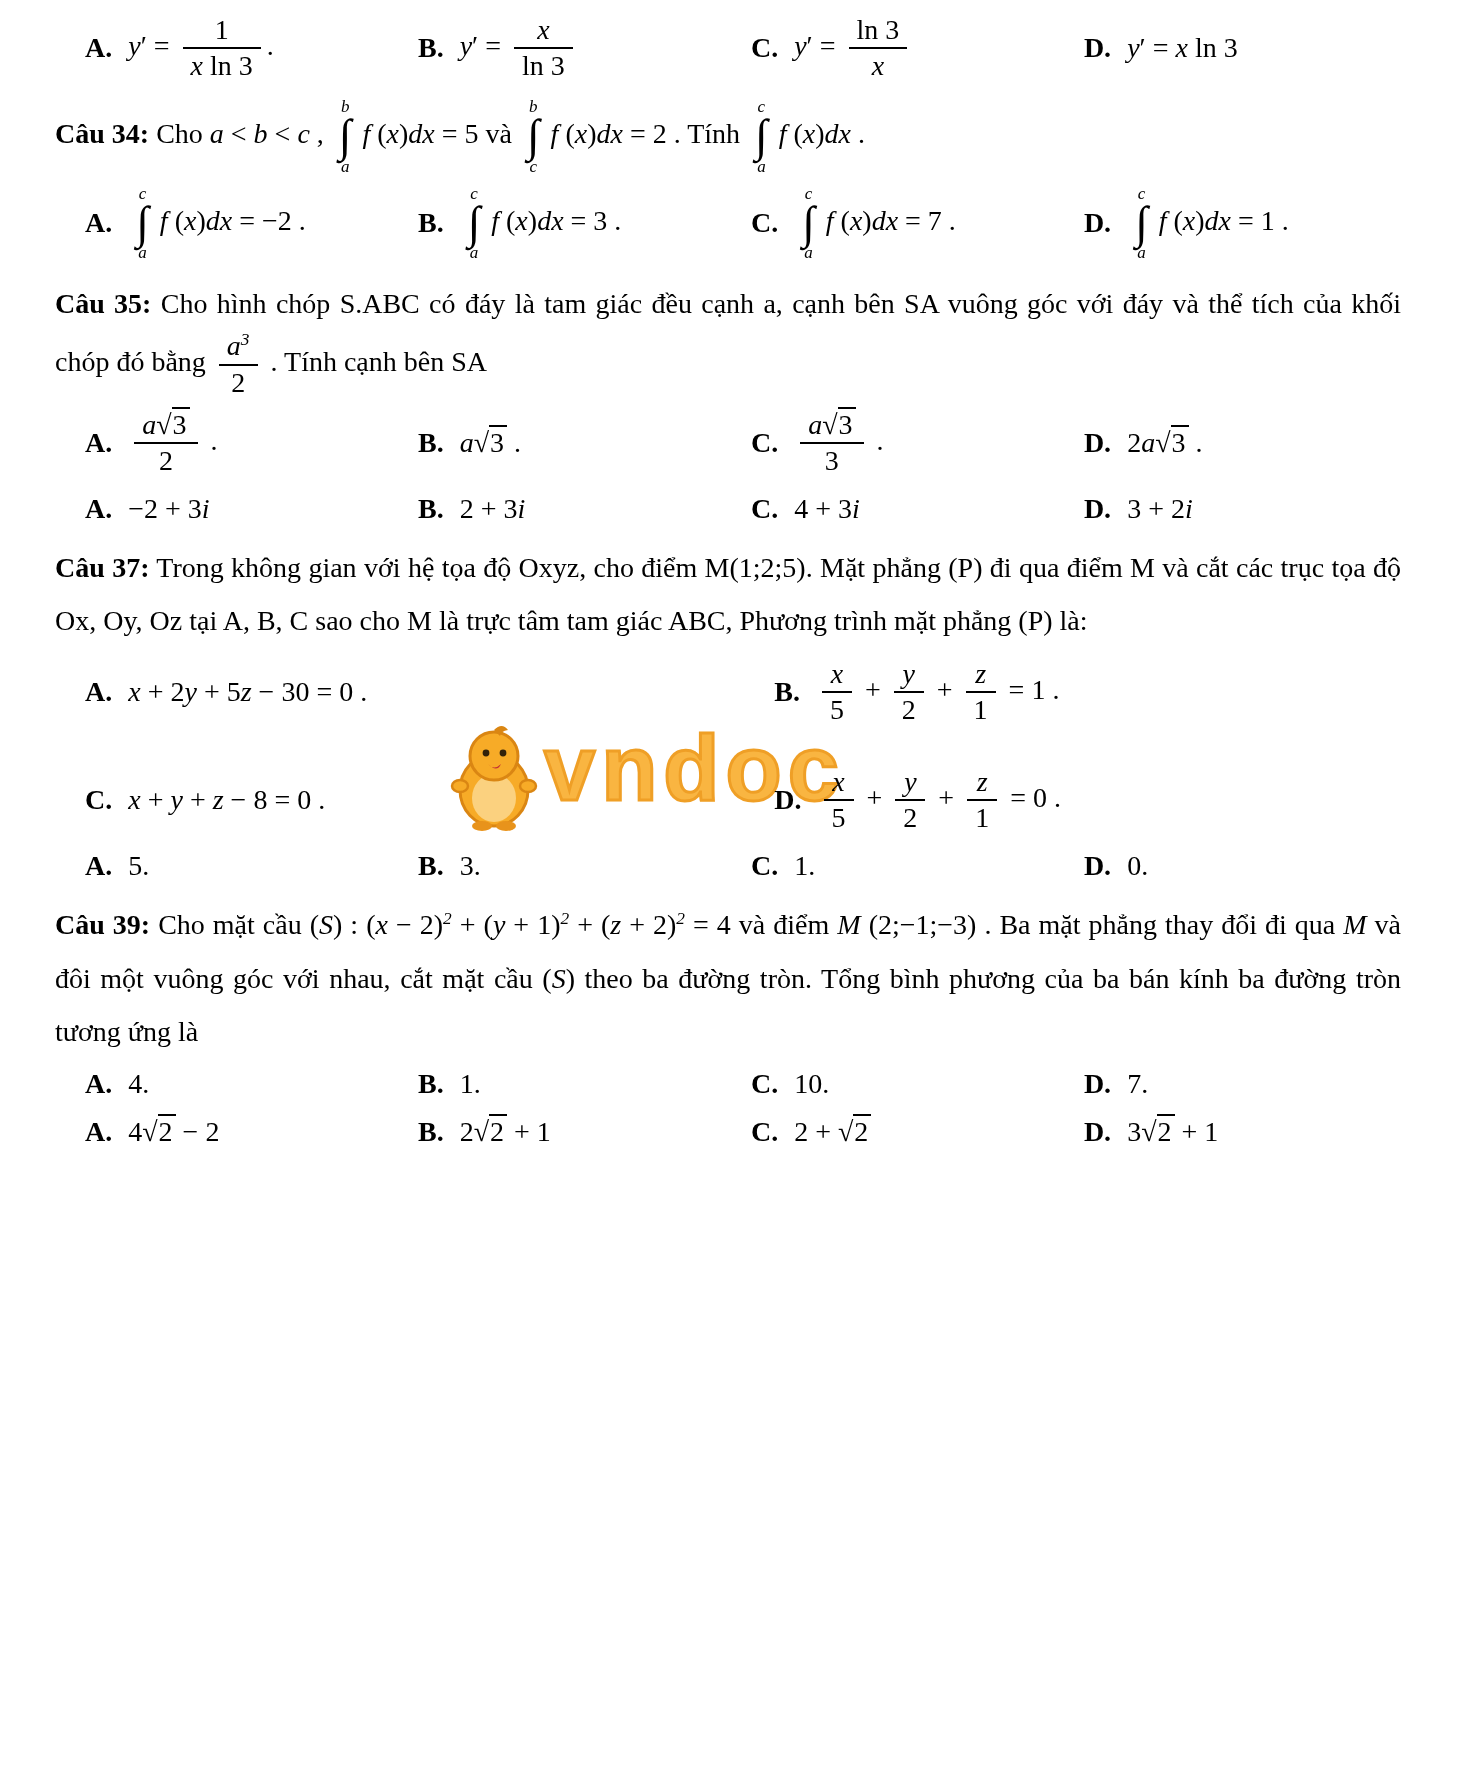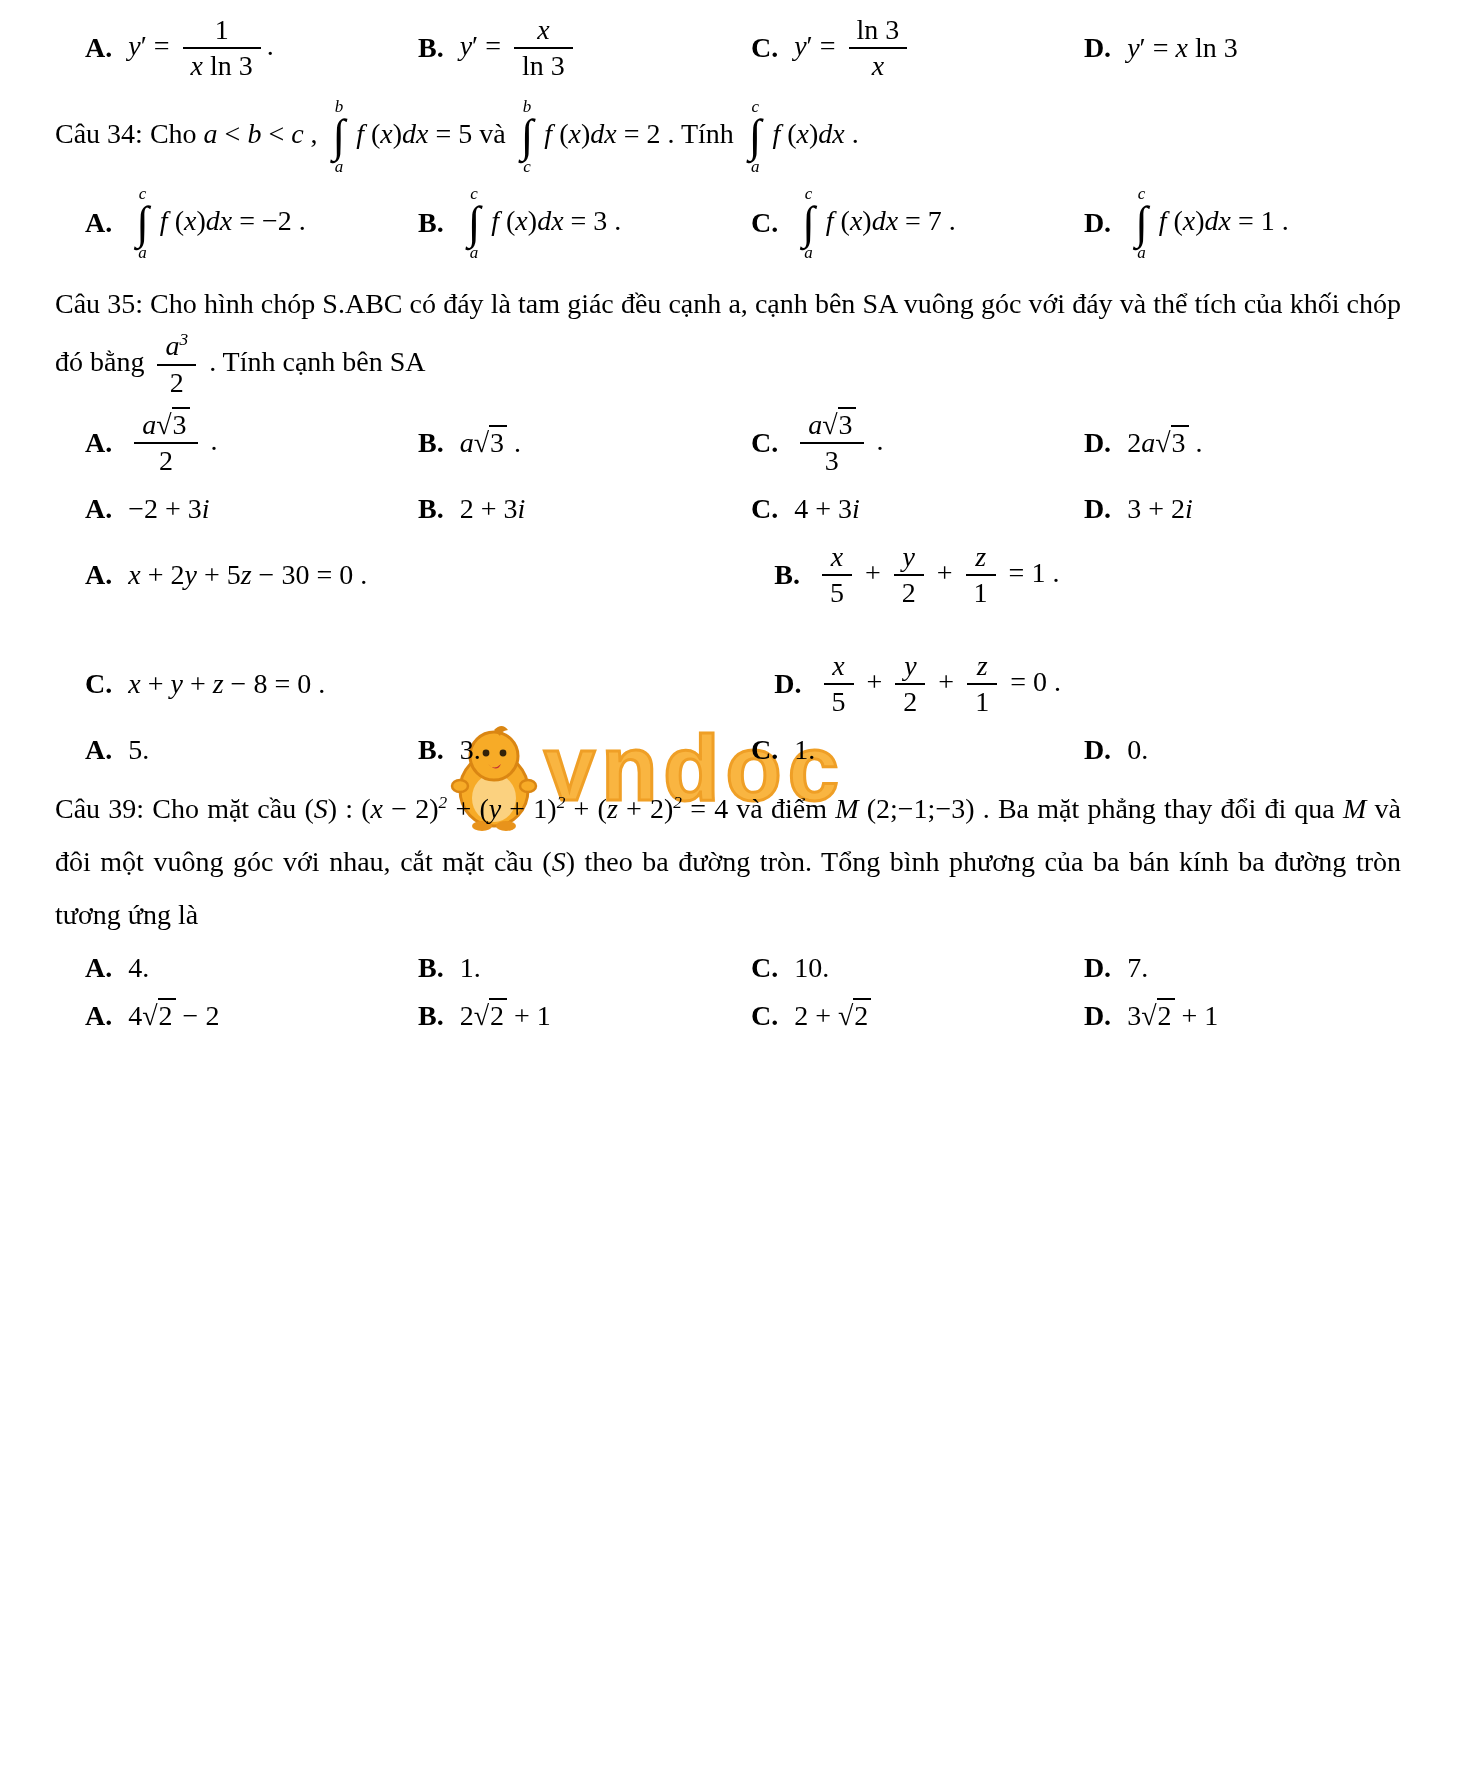--- a/index.html
+++ b/index.html
@@ -14,21 +14,21 @@
     color:#000;
     overflow:hidden;
   }
   .content{position:relative;z-index:1;}
   .question{margin:0 0 6px 0;}
   .q-body{
     margin:16px 0 10px 0;
     text-align:justify;
     line-height:1.9;
   }
-  .q-label{font-weight:normal;}
+  .q-label{font-weight:bold;}
   .opts{
     display:grid;
     padding-left:30px;
     margin:10px 0 16px 0;
     align-items:center;
   }
   .cols4{grid-template-columns:1.05fr 1.05fr 1.05fr 1fr;}
   .cols2{grid-template-columns:1.1fr 1fr;row-gap:40px;}
   .opt{display:flex;align-items:center;}
   .ok{font-weight:bold;margin-right:16px;}
@@ -214,20 +214,21 @@
             <b class="ok">C.</b>
             <span class="ov">4 + 3<i>i</i></span>
           </div>
           <div class="opt">
             <b class="ok">D.</b>
             <span class="ov">3 + 2<i>i</i></span>
           </div>
         </div>
       </div>
       <div class="question">
+        <p class="q-body"><b class="q-label">Câu 37:</b> Trong không gian với hệ tọa độ Oxyz, cho điểm M(1;2;5). Mặt phẳng (P) đi qua điểm M và cắt các trục tọa độ Ox, Oy, Oz tại A, B, C sao cho M là trực tâm tam giác ABC, Phương trình mặt phẳng (P) là:</p>
         <div class="opts cols2">
           <div class="opt">
             <b class="ok">A.</b>
             <span class="ov"><i>x</i> + 2<i>y</i> + 5<i>z</i> − 30 = 0   .</span>
           </div>
           <div class="opt">
             <b class="ok">B.</b>
             <span class="ov"><span class="fr">
                 <span class="nu"><i>x</i></span>
                 <span class="de">5</span>

